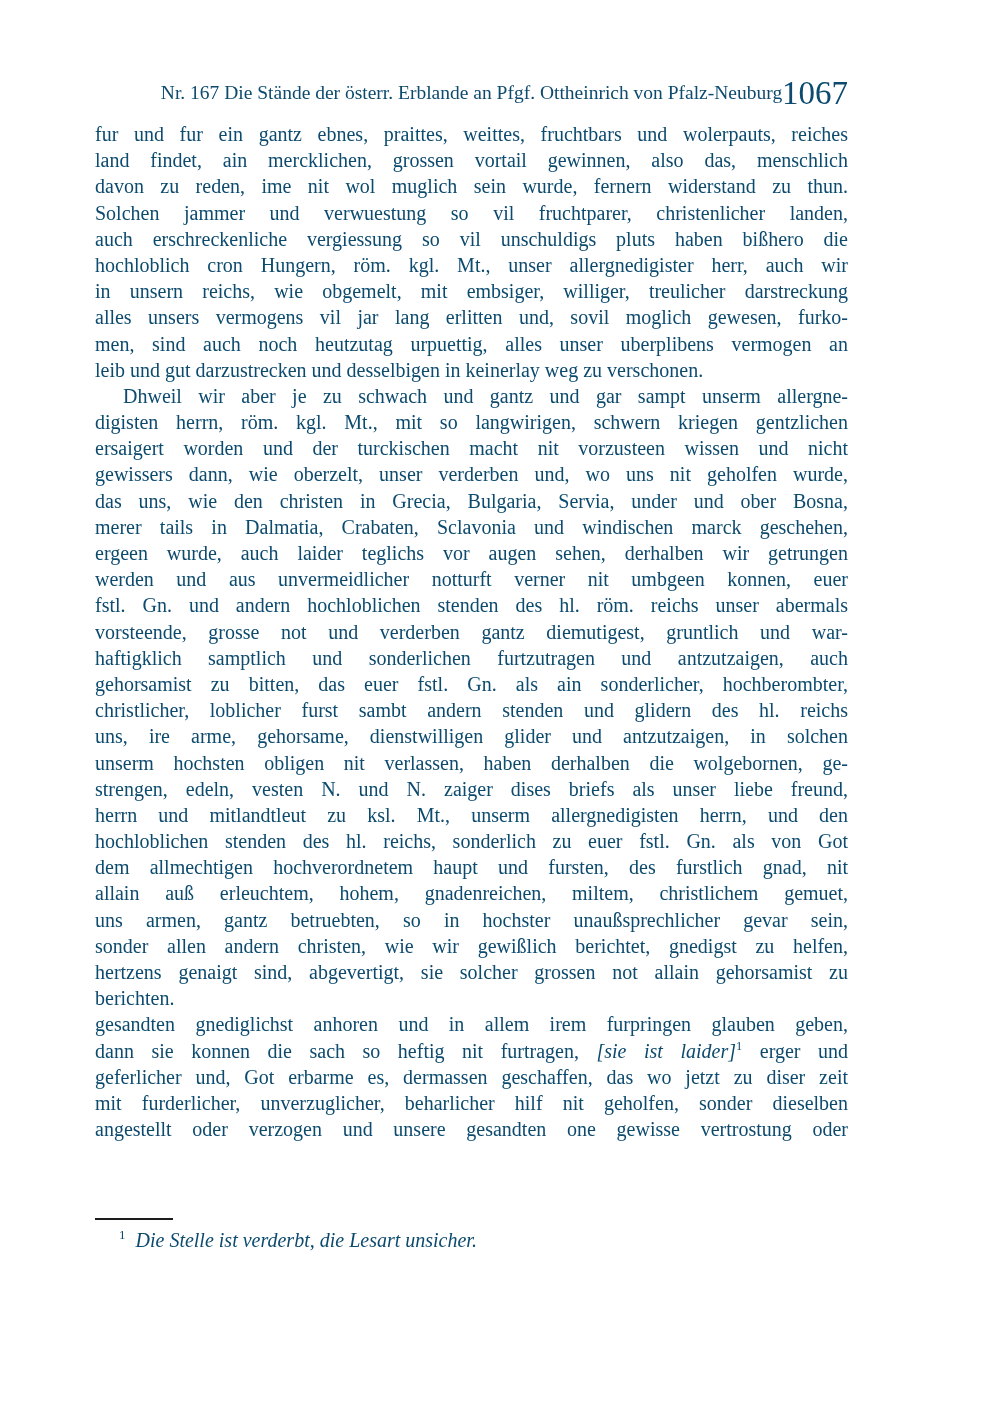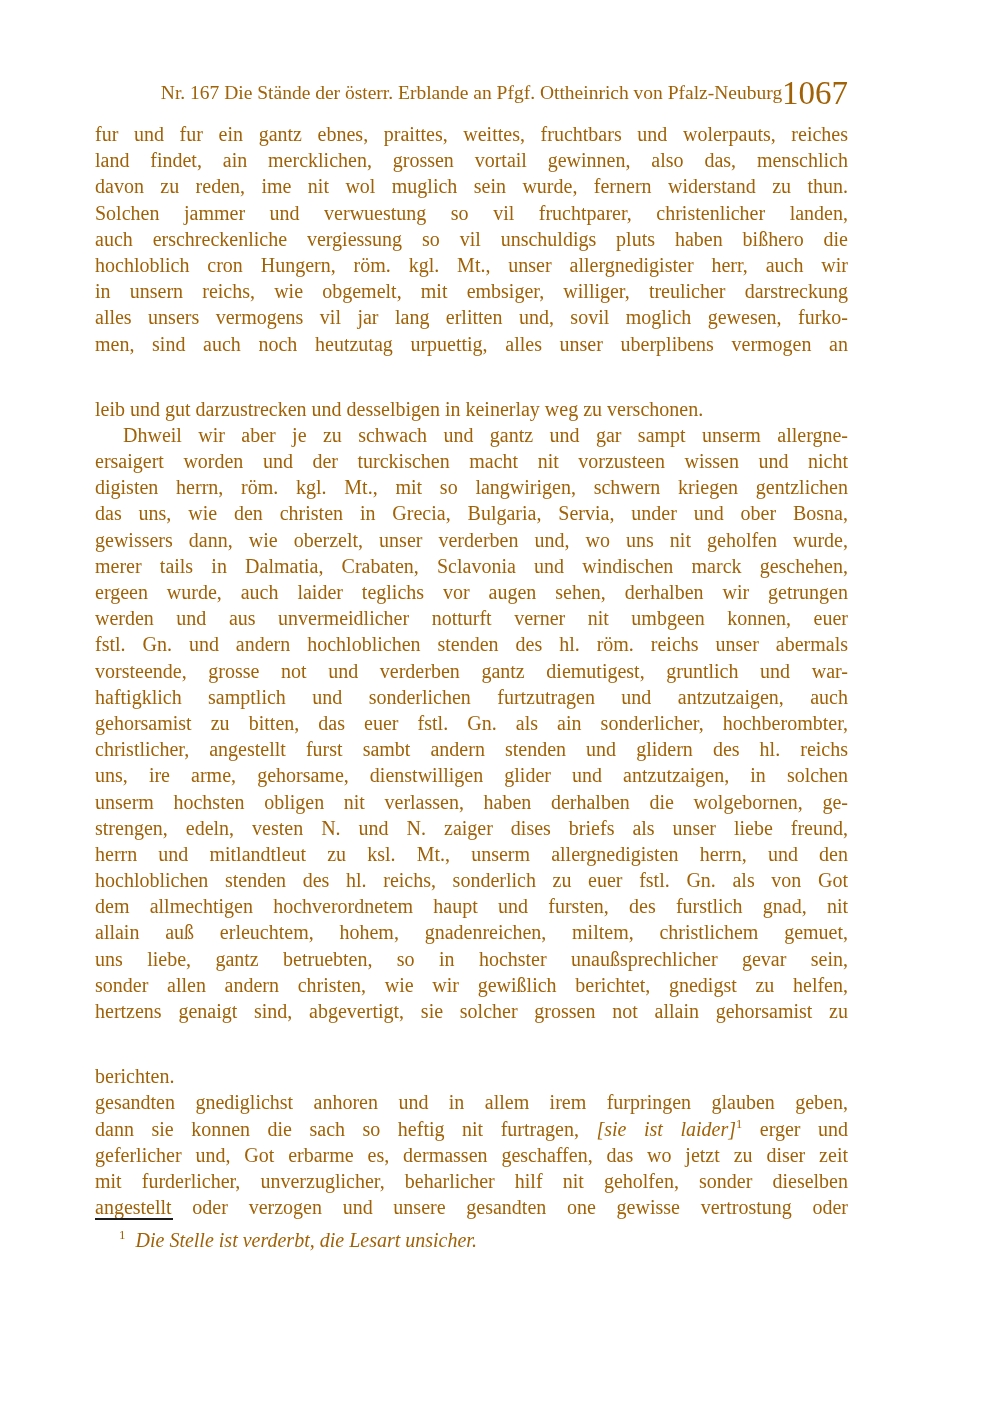--- a/index.html
+++ b/index.html
@@ -5,21 +5,21 @@
   html, body {
     margin: 0;
     padding: 0;
     background: #ffffff;
   }
   .page {
     position: relative;
     width: 1004px;
     height: 1418px;
     background: #ffffff;
-    color: #a16207;
+    color: #0c4a6e;
     font-family: "Liberation Serif", "DejaVu Serif", serif;
     overflow: hidden;
   }
   
   .page-header {
     position: absolute;
     top: 78px;
     left: 95px;
     width: 753px;
     height: 30px;
@@ -48,21 +48,21 @@
   }
   .paragraph { margin: 0; }
   .line {
     height: 26.2px;
     line-height: 26.2px;
     text-align: justify;
     text-align-last: justify;
     overflow: hidden;
     white-space: nowrap;
   }
-  .line.para-end { text-align-last: left; margin-top: 39px; }
+  .line.para-end { text-align-last: left; }
   .line.indented { text-indent: 28px; }
   .italic { font-style: italic; }
   .sup {
     vertical-align: super;
     font-size: 12.5px;
     line-height: 0;
   }
   
   .footnote-block {
     position: absolute;
@@ -107,40 +107,40 @@
         <div class="line">Solchen jammer und verwuestung so vil fruchtparer, christenlicher landen,</div>
         <div class="line">auch erschreckenliche vergiessung so vil unschuldigs pluts haben bißhero die</div>
         <div class="line">hochloblich cron Hungern, röm. kgl. Mt., unser allergnedigister herr, auch wir</div>
         <div class="line">in unsern reichs, wie obgemelt, mit embsiger, williger, treulicher darstreckung</div>
         <div class="line">alles unsers vermogens vil jar lang erlitten und, sovil moglich gewesen, furko-</div>
         <div class="line">men, sind auch noch heutzutag urpuettig, alles unser uberplibens vermogen an</div>
         <div class="line para-end">leib und gut darzustrecken und desselbigen in keinerlay weg zu verschonen.</div>
       </div>
       <div class="paragraph">
         <div class="line indented">Dhweil wir aber je zu schwach und gantz und gar sampt unserm allergne-</div>
+        <div class="line">digisten herrn, röm. kgl. Mt., mit so langwirigen, schwern kriegen gentzlichen</div>
         <div class="line">ersaigert worden und der turckischen macht nit vorzusteen wissen und nicht</div>
-        <div class="line">digisten herrn, röm. kgl. Mt., mit so langwirigen, schwern kriegen gentzlichen</div>
+        <div class="line">gewissers dann, wie oberzelt, unser verderben und, wo uns nit geholfen wurde,</div>
         <div class="line">das uns, wie den christen in Grecia, Bulgaria, Servia, under und ober Bosna,</div>
-        <div class="line">gewissers dann, wie oberzelt, unser verderben und, wo uns nit geholfen wurde,</div>
         <div class="line">merer tails in Dalmatia, Crabaten, Sclavonia und windischen marck geschehen,</div>
         <div class="line">ergeen wurde, auch laider teglichs vor augen sehen, derhalben wir getrungen</div>
         <div class="line">werden und aus unvermeidlicher notturft verner nit umbgeen konnen, euer</div>
         <div class="line">fstl. Gn. und andern hochloblichen stenden des hl. röm. reichs unser abermals</div>
         <div class="line">vorsteende, grosse not und verderben gantz diemutigest, gruntlich und war-</div>
         <div class="line">haftigklich samptlich und sonderlichen furtzutragen und antzutzaigen, auch</div>
         <div class="line">gehorsamist zu bitten, das euer fstl. Gn. als ain sonderlicher, hochberombter,</div>
-        <div class="line">christlicher, angestellt furst sambt andern stenden und glidern des hl. reichs</div>
+        <div class="line">christlicher, loblicher furst sambt andern stenden und glidern des hl. reichs</div>
         <div class="line">uns, ire arme, gehorsame, dienstwilligen glider und antzutzaigen, in solchen</div>
         <div class="line">unserm hochsten obligen nit verlassen, haben derhalben die wolgebornen, ge-</div>
         <div class="line">strengen, edeln, vesten N. und N. zaiger dises briefs als unser liebe freund,</div>
         <div class="line">herrn und mitlandtleut zu ksl. Mt., unserm allergnedigisten herrn, und den</div>
         <div class="line">hochloblichen stenden des hl. reichs, sonderlich zu euer fstl. Gn. als von Got</div>
         <div class="line">dem allmechtigen hochverordnetem haupt und fursten, des furstlich gnad, nit</div>
         <div class="line">allain auß erleuchtem, hohem, gnadenreichen, miltem, christlichem gemuet,</div>
-        <div class="line">uns liebe, gantz betruebten, so in hochster unaußsprechlicher gevar sein,</div>
+        <div class="line">uns armen, gantz betruebten, so in hochster unaußsprechlicher gevar sein,</div>
         <div class="line">sonder allen andern christen, wie wir gewißlich berichtet, gnedigst zu helfen,</div>
         <div class="line">hertzens genaigt sind, abgevertigt, sie solcher grossen not allain gehorsamist zu</div>
         <div class="line para-end">berichten.</div>
       </div>
       <div class="paragraph">
         <div class="line">gesandten gnediglichst anhoren und in allem irem furpringen glauben geben,</div>
         <div class="line"><span class="">dann sie konnen die sach so heftig nit furtragen, </span><span class="italic">[sie ist laider]</span><span class="sup">1</span><span class=""> erger und</span></div>
         <div class="line">geferlicher und, Got erbarme es, dermassen geschaffen, das wo jetzt zu diser zeit</div>
         <div class="line">mit furderlicher, unverzuglicher, beharlicher hilf nit geholfen, sonder dieselben</div>
         <div class="line">angestellt oder verzogen und unsere gesandten one gewisse vertrostung oder</div>

